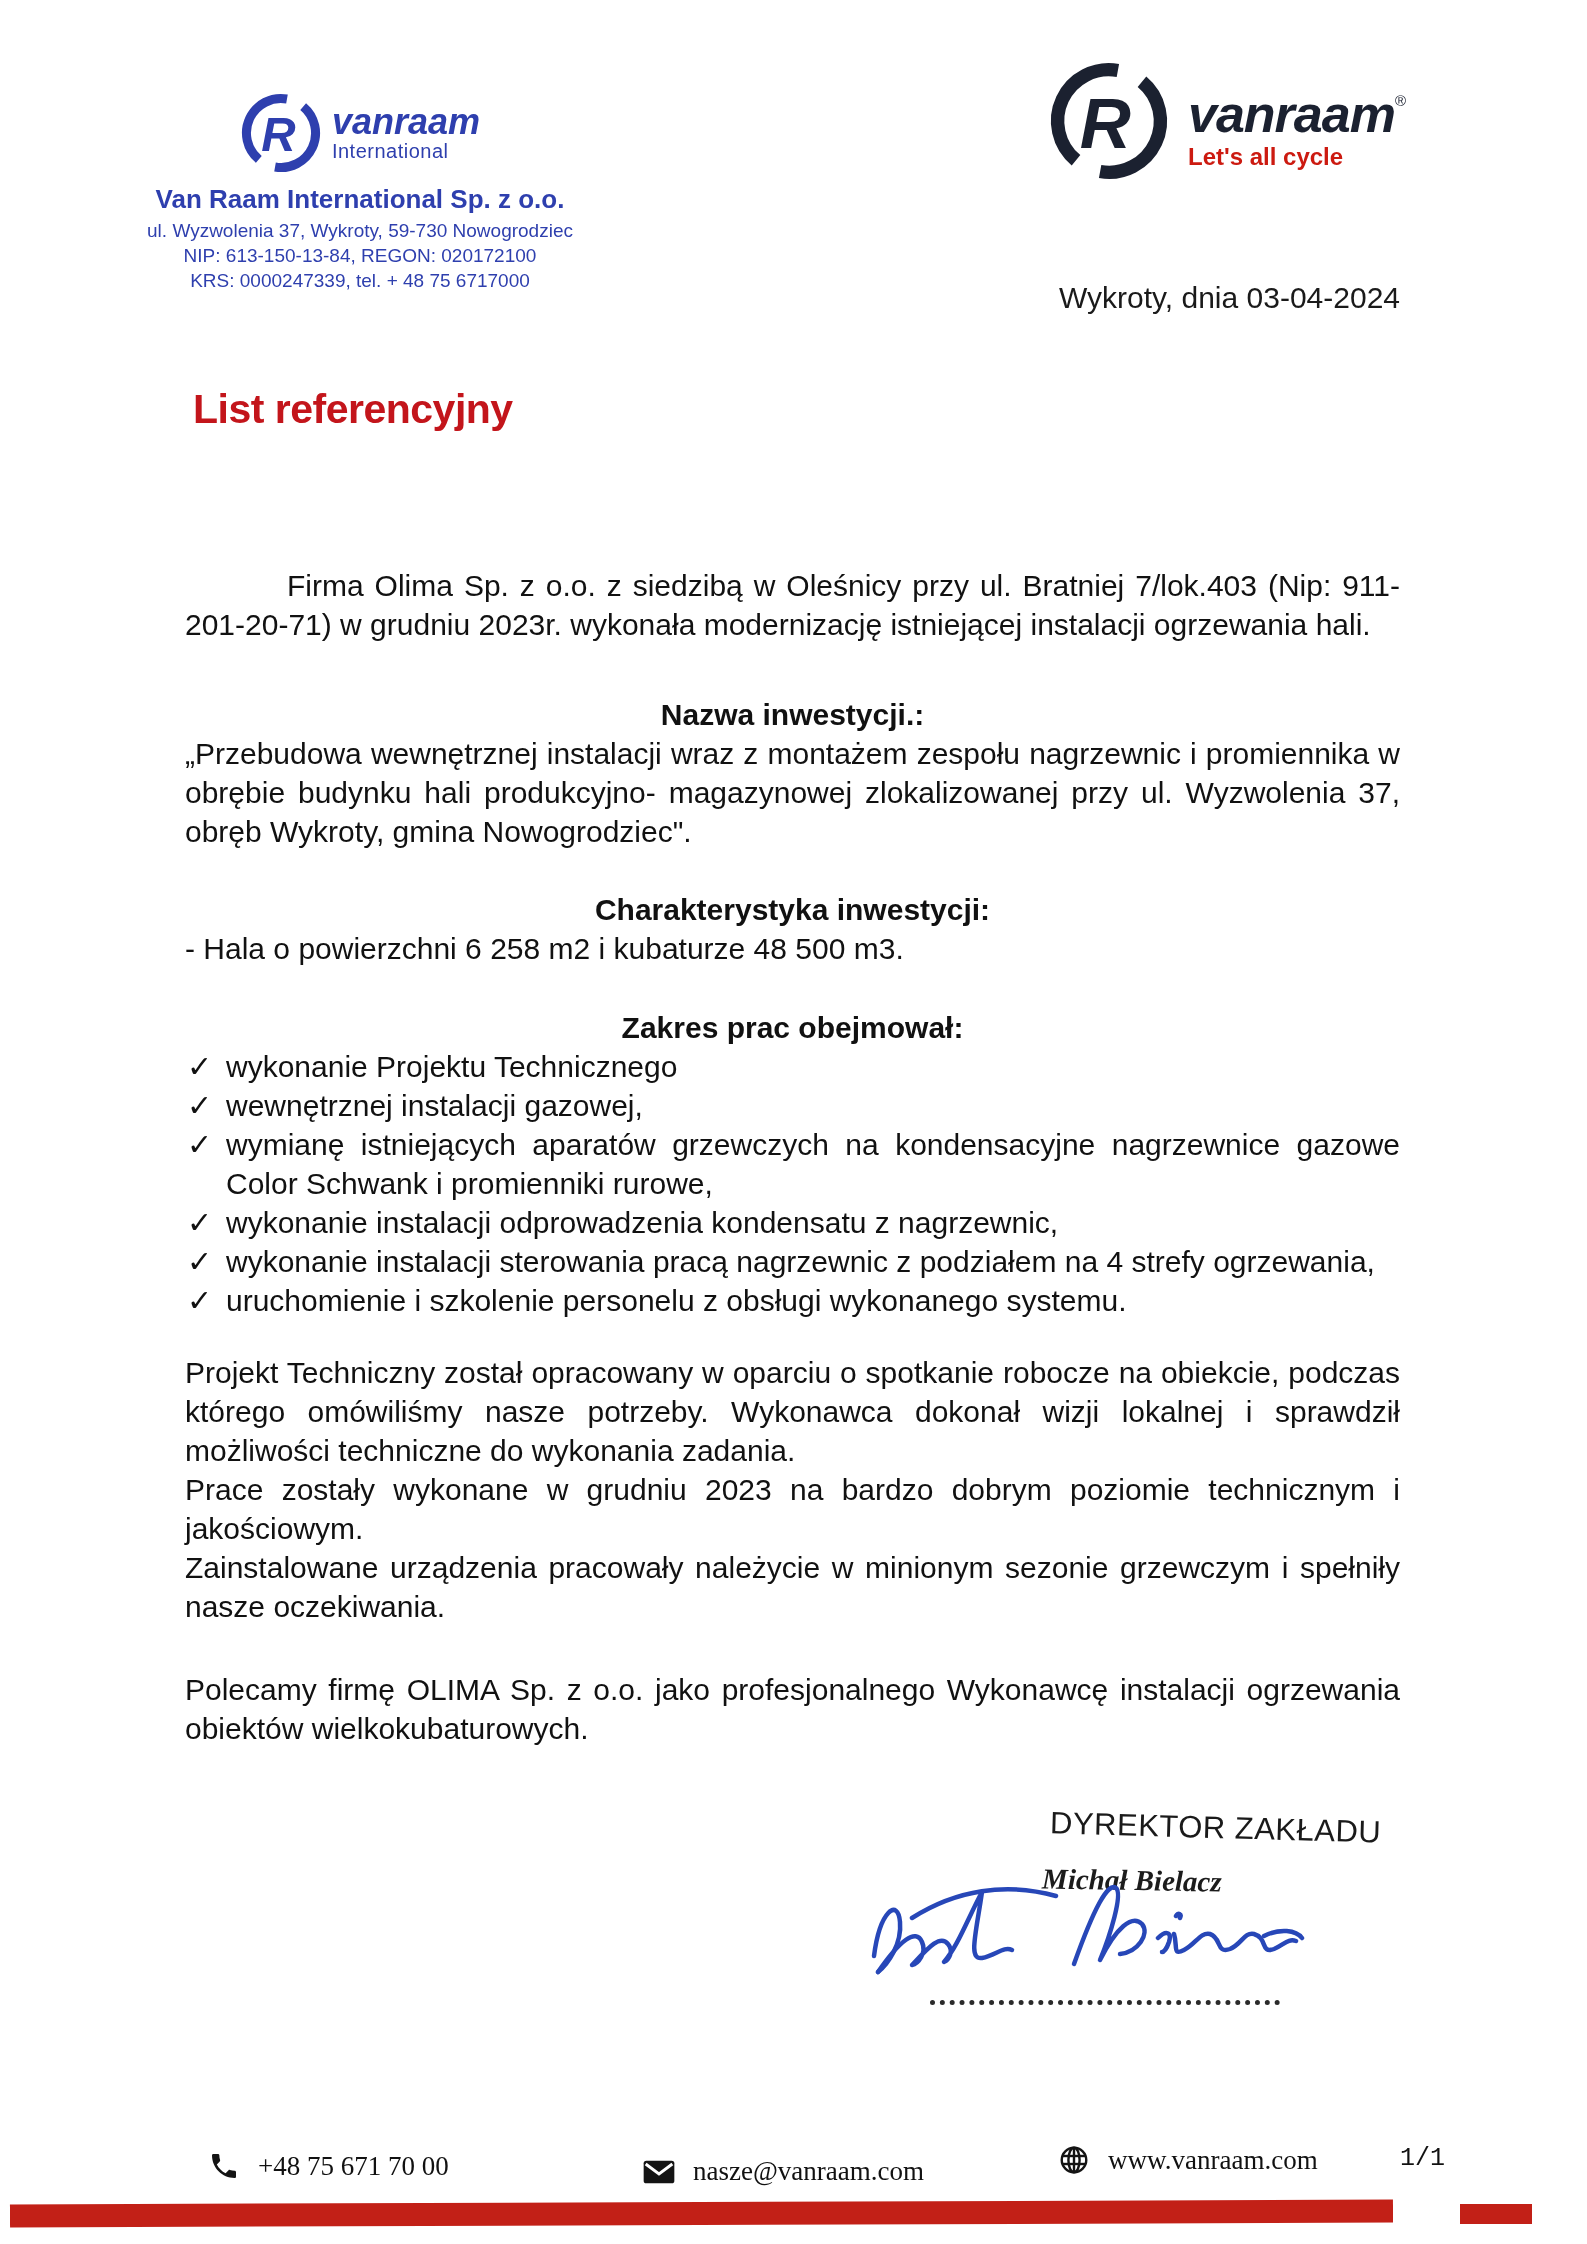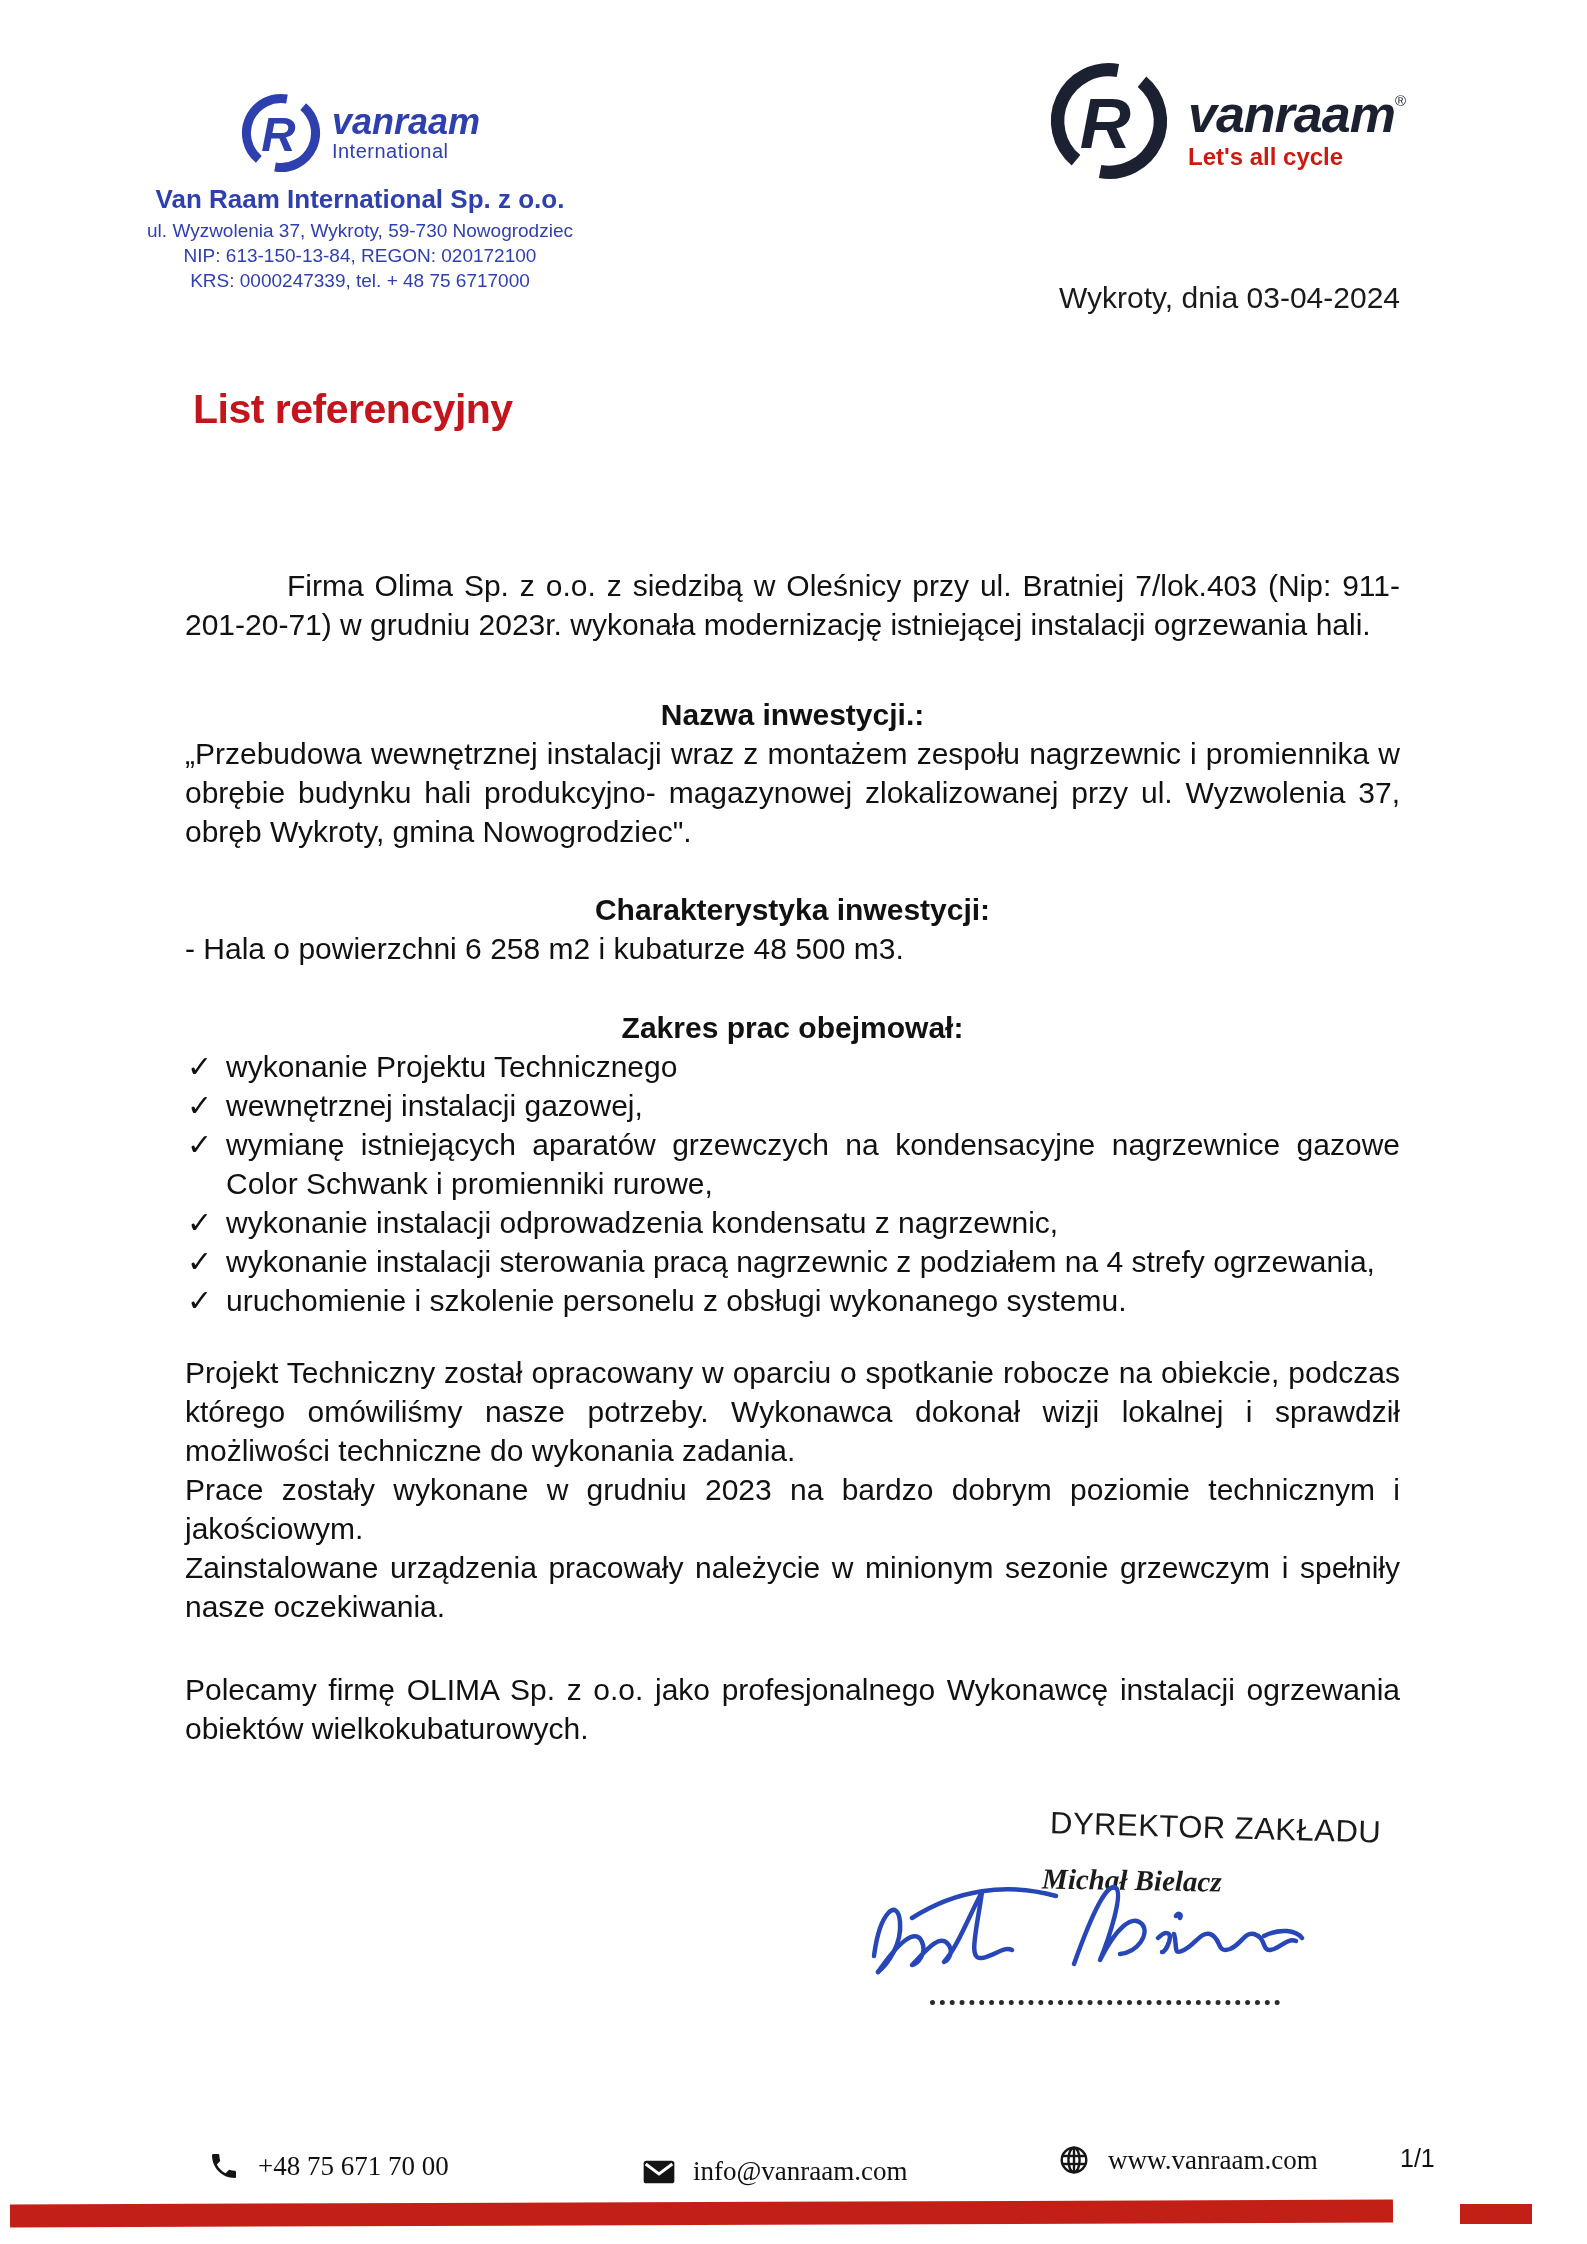--- a/index.html
+++ b/index.html
@@ -52,21 +52,21 @@
   .dotted{position:absolute;left:930px;top:1972px;width:350px;height:28px;
         border-bottom:5px dotted #2a2a2a;}
 
   
   .f-item{position:absolute;display:flex;align-items:center;gap:18px;
           font-family:"Liberation Serif",serif;font-size:27px;color:#111;}
   .f-phone{left:208px;top:2150px;}
   .f-email{left:643px;top:2156px;}
   .f-web{left:1058px;top:2144px;}
   .f-item svg{flex:0 0 auto;}
-  .pagenum{position:absolute;left:1400px;top:2144px;font-family:Liberation Sans, sans-serif;
+  .pagenum{position:absolute;left:1400px;top:2144px;font-family:Liberation Mono, monospace;
            font-size:25px;color:#111;}
   .bar-main{position:absolute;left:10px;top:2202px;width:1383px;height:23px;background:#c22017;
             transform:rotate(-0.2deg);}
   .bar-right{position:absolute;left:1460px;top:2204px;width:72px;height:20px;background:#c22017;}
 </style>
 </head>
 <body>
 
 <div class="page">
 
@@ -150,21 +150,21 @@
     <svg width="32" height="32" viewBox="0 0 24 24">
       <path fill="#141414" d="M6.62 10.79c1.44 2.83 3.76 5.14 6.59 6.59l2.2-2.2c.27-.27.67-.36 1.02-.24 1.12.37 2.33.57 3.57.57.55 0 1 .45 1 1V20c0 .55-.45 1-1 1-9.39 0-17-7.61-17-17 0-.55.45-1 1-1h3.5c.55 0 1 .45 1 1 0 1.25.2 2.45.57 3.57.11.35.03.74-.25 1.02l-2.2 2.2z"></path>
     </svg>
     <span>+48 75 671 70 00</span>
   </div>
   <div class="f-item f-email">
     <svg width="32" height="26" viewBox="0 0 24 19">
       <rect x="0.5" y="1" width="23" height="17" rx="2" fill="#141414"></rect>
       <path d="M2 3.5 L12 11 L22 3.5" stroke="#ffffff" stroke-width="2.2" fill="none"></path>
     </svg>
-    <span>info@vanraam.com</span>
+    <span>nasze@vanraam.com</span>
   </div>
   <div class="f-item f-web">
     <svg width="32" height="32" viewBox="0 0 24 24">
       <g fill="none" stroke="#141414" stroke-width="1.8">
         <circle cx="12" cy="12" r="9.2"></circle>
         <ellipse cx="12" cy="12" rx="4.2" ry="9.2"></ellipse>
         <line x1="3" y1="9" x2="21" y2="9"></line>
         <line x1="3" y1="15" x2="21" y2="15"></line>
         <line x1="12" y1="2.8" x2="12" y2="21.2"></line>
       </g>

